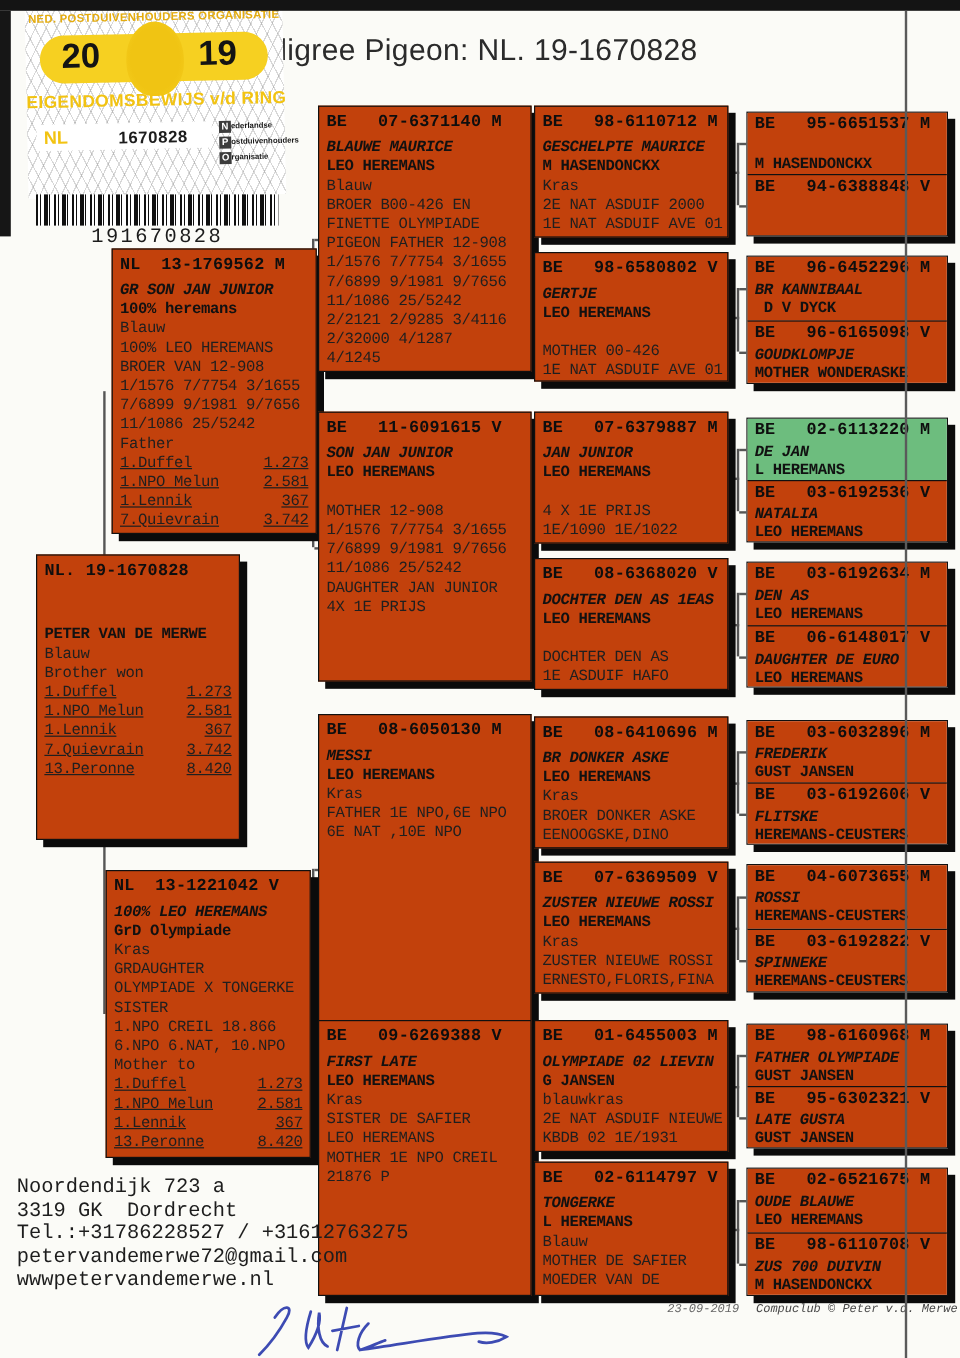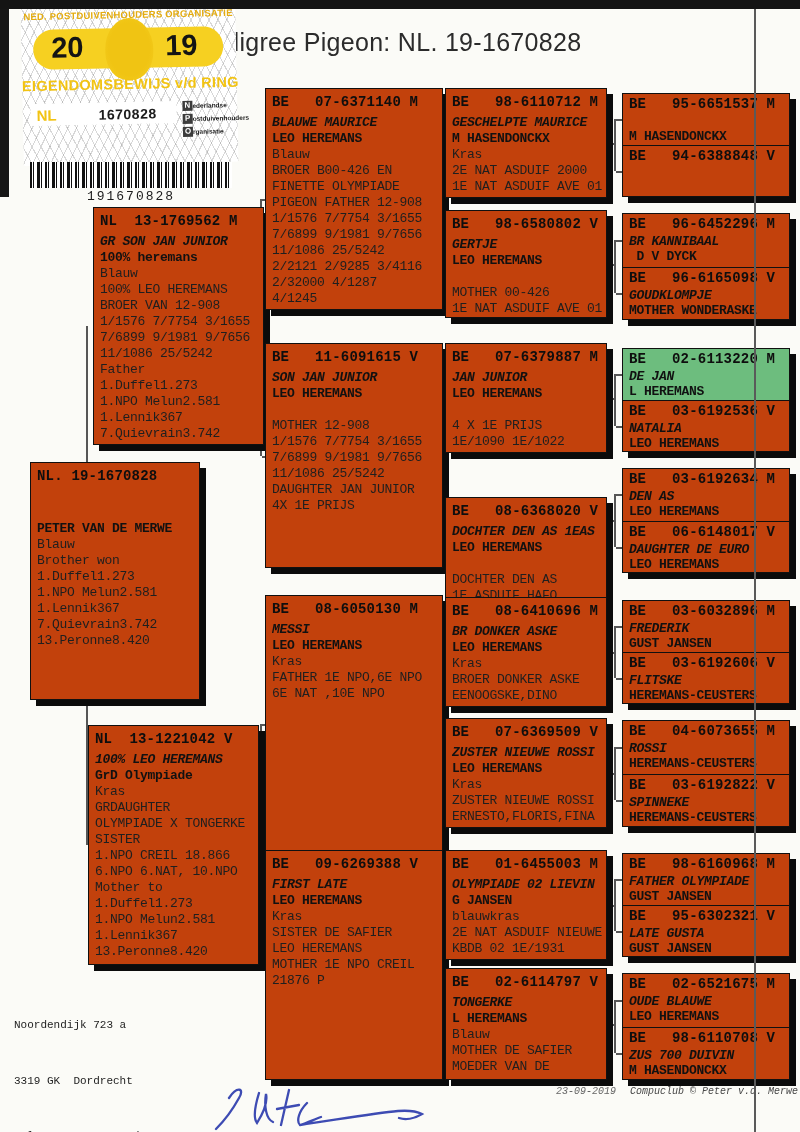--- a/index.html
+++ b/index.html
@@ -19,21 +19,21 @@
         z-index:2;box-sizing:border-box;}
   .box.inner{position:relative;border:none;box-shadow:none;height:50%;padding:2px 6px;width:100%;}
   .box.inner.second{border-top:1.5px solid #101010;}
   .box.hl{background:#6dbd7e;}
   .row{line-height:16px;white-space:pre;}
   .inner .row{line-height:15px;}
   .r-ring{font-weight:bold;font-size:14px;letter-spacing:.2px;line-height:19px;margin-bottom:3px;color:#0e0e0e;}
   .inner .r-ring{line-height:17px;margin-bottom:1px;}
   .r-name{font-weight:bold;font-style:italic;color:#111;}
   .r-owner{font-weight:bold;color:#111;}
-  .r-result{display:flex;}
+  .r-result{display:flex;justify-content:space-between;text-decoration:underline;}
   .conn{position:absolute;background:#565656;z-index:1;}
   
   .sticker{position:absolute;left:22px;top:6px;width:215px;height:158px;background:#fff;z-index:5;
            transform:rotate(-1.2deg);border-radius:2px;
            background-image:repeating-linear-gradient(63deg,rgba(125,125,125,.30) 0 1px,transparent 1px 8px),
                             repeating-linear-gradient(-63deg,rgba(125,125,125,.30) 0 1px,transparent 1px 8px);}
   .st-org{position:absolute;left:0;top:3px;width:100%;text-align:center;color:#e4ac10;
           font-family:"Liberation Sans",sans-serif;font-weight:bold;font-size:9.5px;letter-spacing:.2px;white-space:pre;}
   .st-band{position:absolute;left:12px;top:22px;width:190px;height:40px;background:#f6d021;border-radius:20px;}
   .st-emblem{position:absolute;left:84px;top:12px;width:48px;height:62px;background:radial-gradient(#f0c413 60%,#f6d021);
@@ -51,25 +51,25 @@
   .npo-row{height:13px;white-space:nowrap;}
   .npo-l{display:inline-block;width:10px;height:10px;background:#3c3c3c;color:#fff;
          font-family:"Liberation Sans",sans-serif;font-weight:bold;font-size:8px;text-align:center;
          line-height:10px;vertical-align:middle;}
   .npo-t{font-family:"Liberation Sans",sans-serif;font-weight:bold;font-size:6.5px;color:#1a1a1a;vertical-align:middle;}
   
   .barcode{position:absolute;left:30px;top:162px;width:202px;height:26px;z-index:5;
     background:repeating-linear-gradient(90deg,#101010 0 2px,#fff 2px 3px,#101010 3px 4px,#fff 4px 7px,
                #101010 7px 10px,#fff 10px 11px,#101010 11px 12px,#fff 12px 15px);}
   .barcode-text{position:absolute;left:30px;top:189px;width:202px;text-align:center;z-index:5;
-                font-size:13px;letter-spacing:2px;color:#1c1c1c;}
+                font-size:17px;letter-spacing:2px;color:#1c1c1c;}
   
   .contact{position:absolute;left:14px;top:980px;z-index:3;color:#1d1d1d;}
   .contact-name{font-weight:bold;font-size:18px;letter-spacing:1.5px;margin-bottom:6px;white-space:pre;}
-  .contact-line{font-size:11px;line-height:19.5px;white-space:pre;margin-top:36px;}
+  .contact-line{font-size:17px;line-height:19.5px;white-space:pre;}
   
   .footer-date{position:absolute;left:556px;top:1086px;font-size:10px;font-style:italic;color:#666;z-index:3;white-space:pre;}
   .footer-credit{position:absolute;left:630px;top:1086px;font-size:10px;font-style:italic;color:#474747;z-index:3;white-space:pre;}
   
   .sig{position:absolute;left:185px;top:1078px;z-index:4;}
 </style>
 </head>
 <body>
 
 <div id="page">
@@ -303,21 +303,21 @@
         <div class="row r-plain">1E NAT ASDUIF AVE 01</div>
       </div>
       <div class="box" style="left: 445px; top: 343px; width: 162px; height: 110px;">
         <div class="row r-ring">BE   07-6379887 M</div>
         <div class="row r-name">JAN JUNIOR</div>
         <div class="row r-owner">LEO HEREMANS</div>
         <div class="row r-plain">&nbsp;</div>
         <div class="row r-plain">4 X 1E PRIJS</div>
         <div class="row r-plain">1E/1090 1E/1022</div>
       </div>
-      <div class="box" style="left: 445px; top: 465px; width: 162px; height: 110px; margin-top: 32px;">
+      <div class="box" style="left: 445px; top: 465px; width: 162px; height: 110px;">
         <div class="row r-ring">BE   08-6368020 V</div>
         <div class="row r-name">DOCHTER DEN AS 1EAS</div>
         <div class="row r-owner">LEO HEREMANS</div>
         <div class="row r-plain">&nbsp;</div>
         <div class="row r-plain">DOCHTER DEN AS</div>
         <div class="row r-plain">1E ASDUIF HAFO</div>
       </div>
       <div class="box" style="left: 445px; top: 597px; width: 162px; height: 110px;">
         <div class="row r-ring">BE   08-6410696 M</div>
         <div class="row r-name">BR DONKER ASKE</div>

